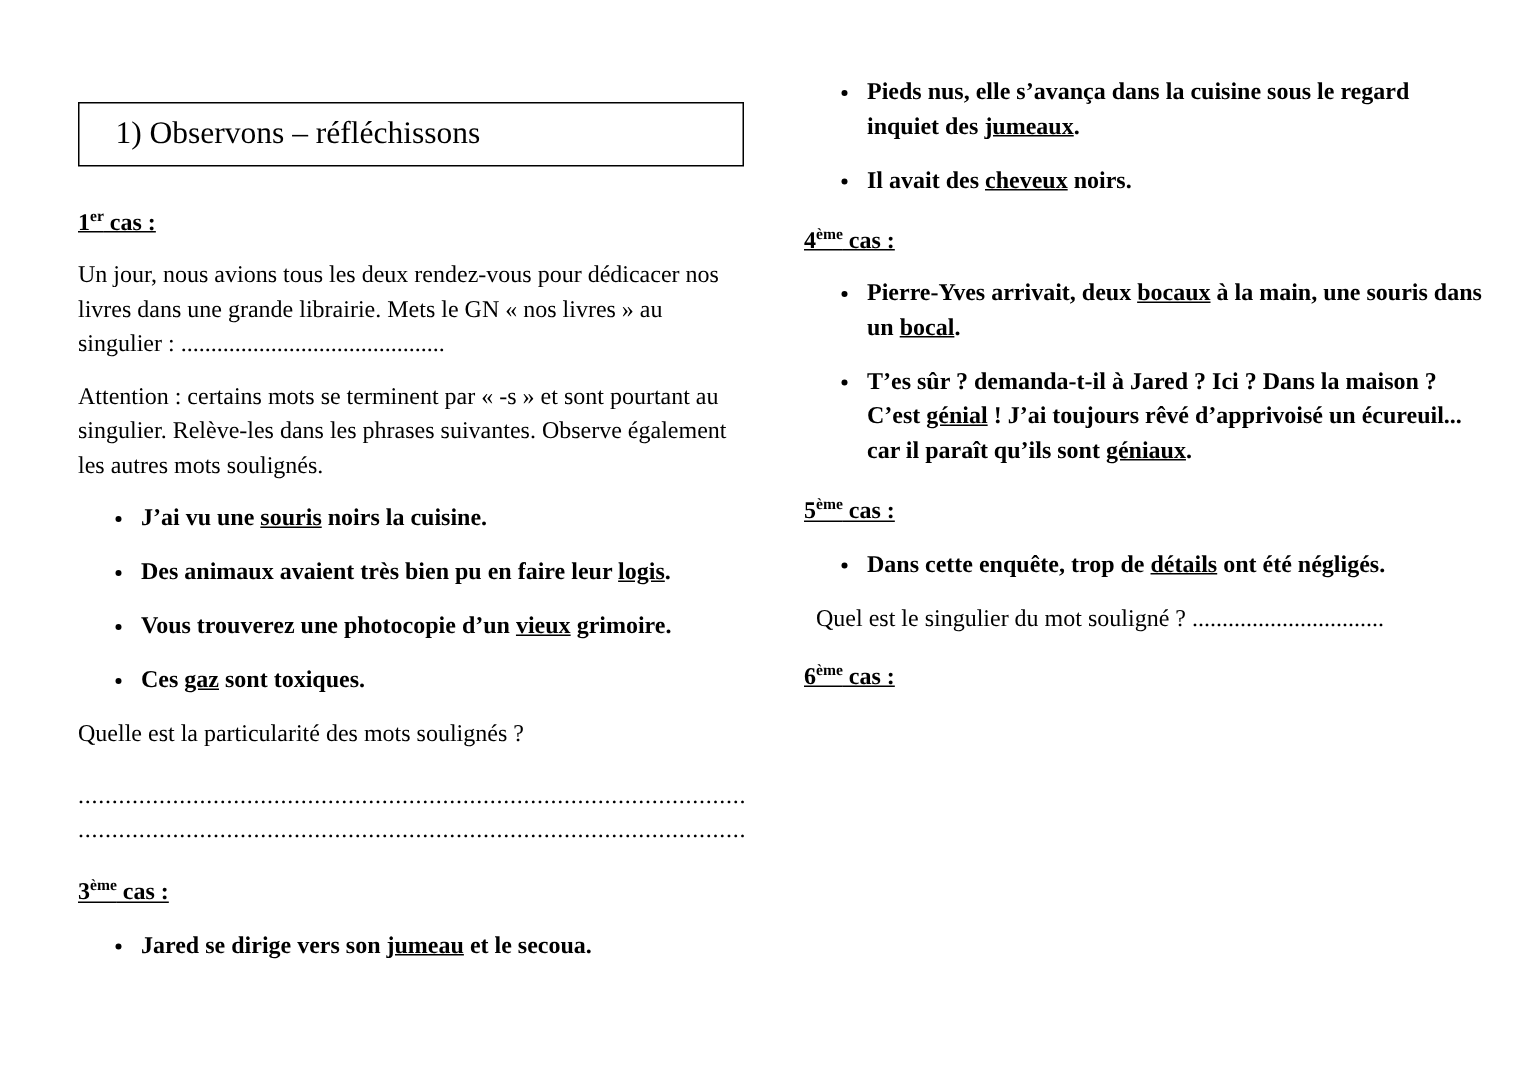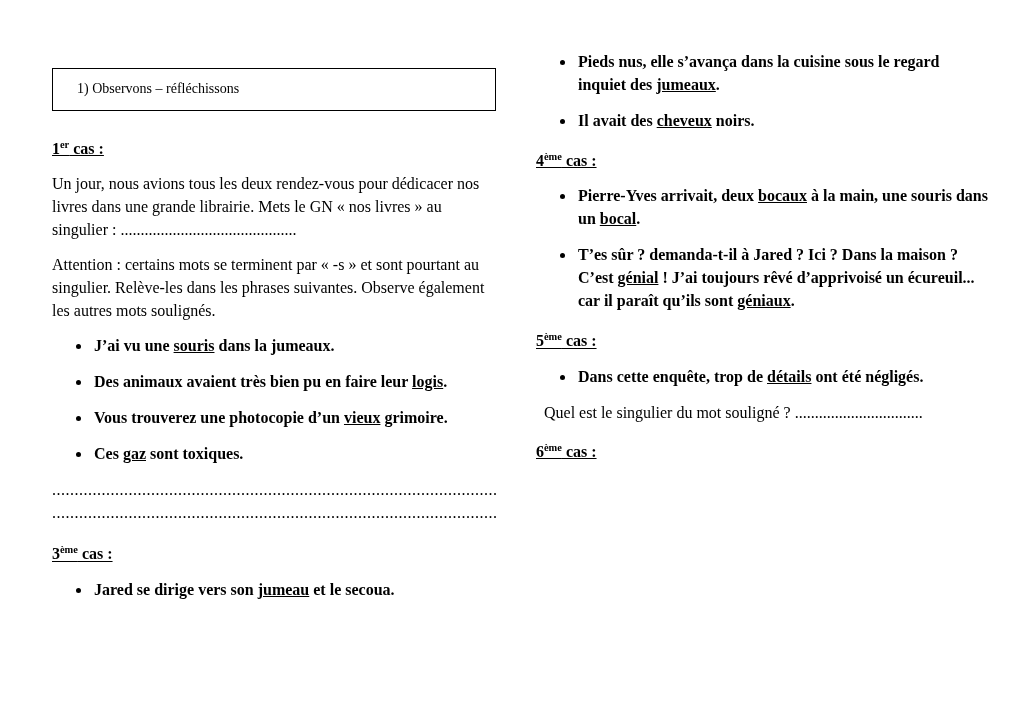--- a/index.html
+++ b/index.html
@@ -15,21 +15,21 @@
     line-height: 23px;
     overflow: hidden;
   }
   .col { position: absolute; }
   .col-left  { left: 52px;  top: 68px; width: 444px; }
   .col-right { left: 536px; top: 50px; width: 452px; }
 
   .title-box {
     border: 1px solid #000;
     padding: 8px 12px 10px 24px;
-    font-size: 14px;
+    font-size: 21px;
     margin-bottom: 22px;
     width: 444px;
   }
 
   .case-heading {
     font-weight: bold;
     text-decoration: underline;
     margin: 6px 0 12px 0;
   }
   sup { font-size: 0.65em; }
@@ -72,26 +72,27 @@
     </div>
 
     <div class="case-heading"><span>1</span><sup>er</sup><span> cas :</span></div>
 
     <p class="para"><span>Un jour, nous avions tous les deux rendez-vous pour dédicacer nos livres dans une grande librairie. Mets le GN « nos livres » au singulier : ............................................</span></p>
 
 
     <p class="para"><span>Attention : certains mots se terminent par « -s » et sont pourtant au singulier. Relève-les dans les phrases suivantes. Observe également les autres mots soulignés.</span></p>
 
     <ul class="examples">
-      <li class="example"><span>J’ai vu une </span><span class="u">souris</span><span> dans la jumeaux.</span></li>
+      <li class="example"><span>J’ai vu une </span><span class="u">souris</span><span> noirs la cuisine.</span></li>
       <li class="example"><span>Des animaux avaient très bien pu en faire leur </span><span class="u">logis</span><span>.</span></li>
       <li class="example"><span>Vous trouverez une photocopie d’un </span><span class="u">vieux</span><span> grimoire.</span></li>
       <li class="example"><span>Ces </span><span class="u">gaz</span><span> sont toxiques.</span></li>
     </ul>
 
+    <p class="question"><span>Quelle est la particularité des mots soulignés ?</span></p>
 
     <div class="answer-lines">
       <p class="dots">............................................................................................................</p>
       <p class="dots">............................................................................................................</p>
     </div>
 
     <div class="case-heading"><span>3</span><sup>ème</sup><span> cas :</span></div>
 
     <ul class="examples">
       <li class="example"><span>Jared se dirige vers son </span><span class="u">jumeau</span><span> et le secoua.</span></li>

